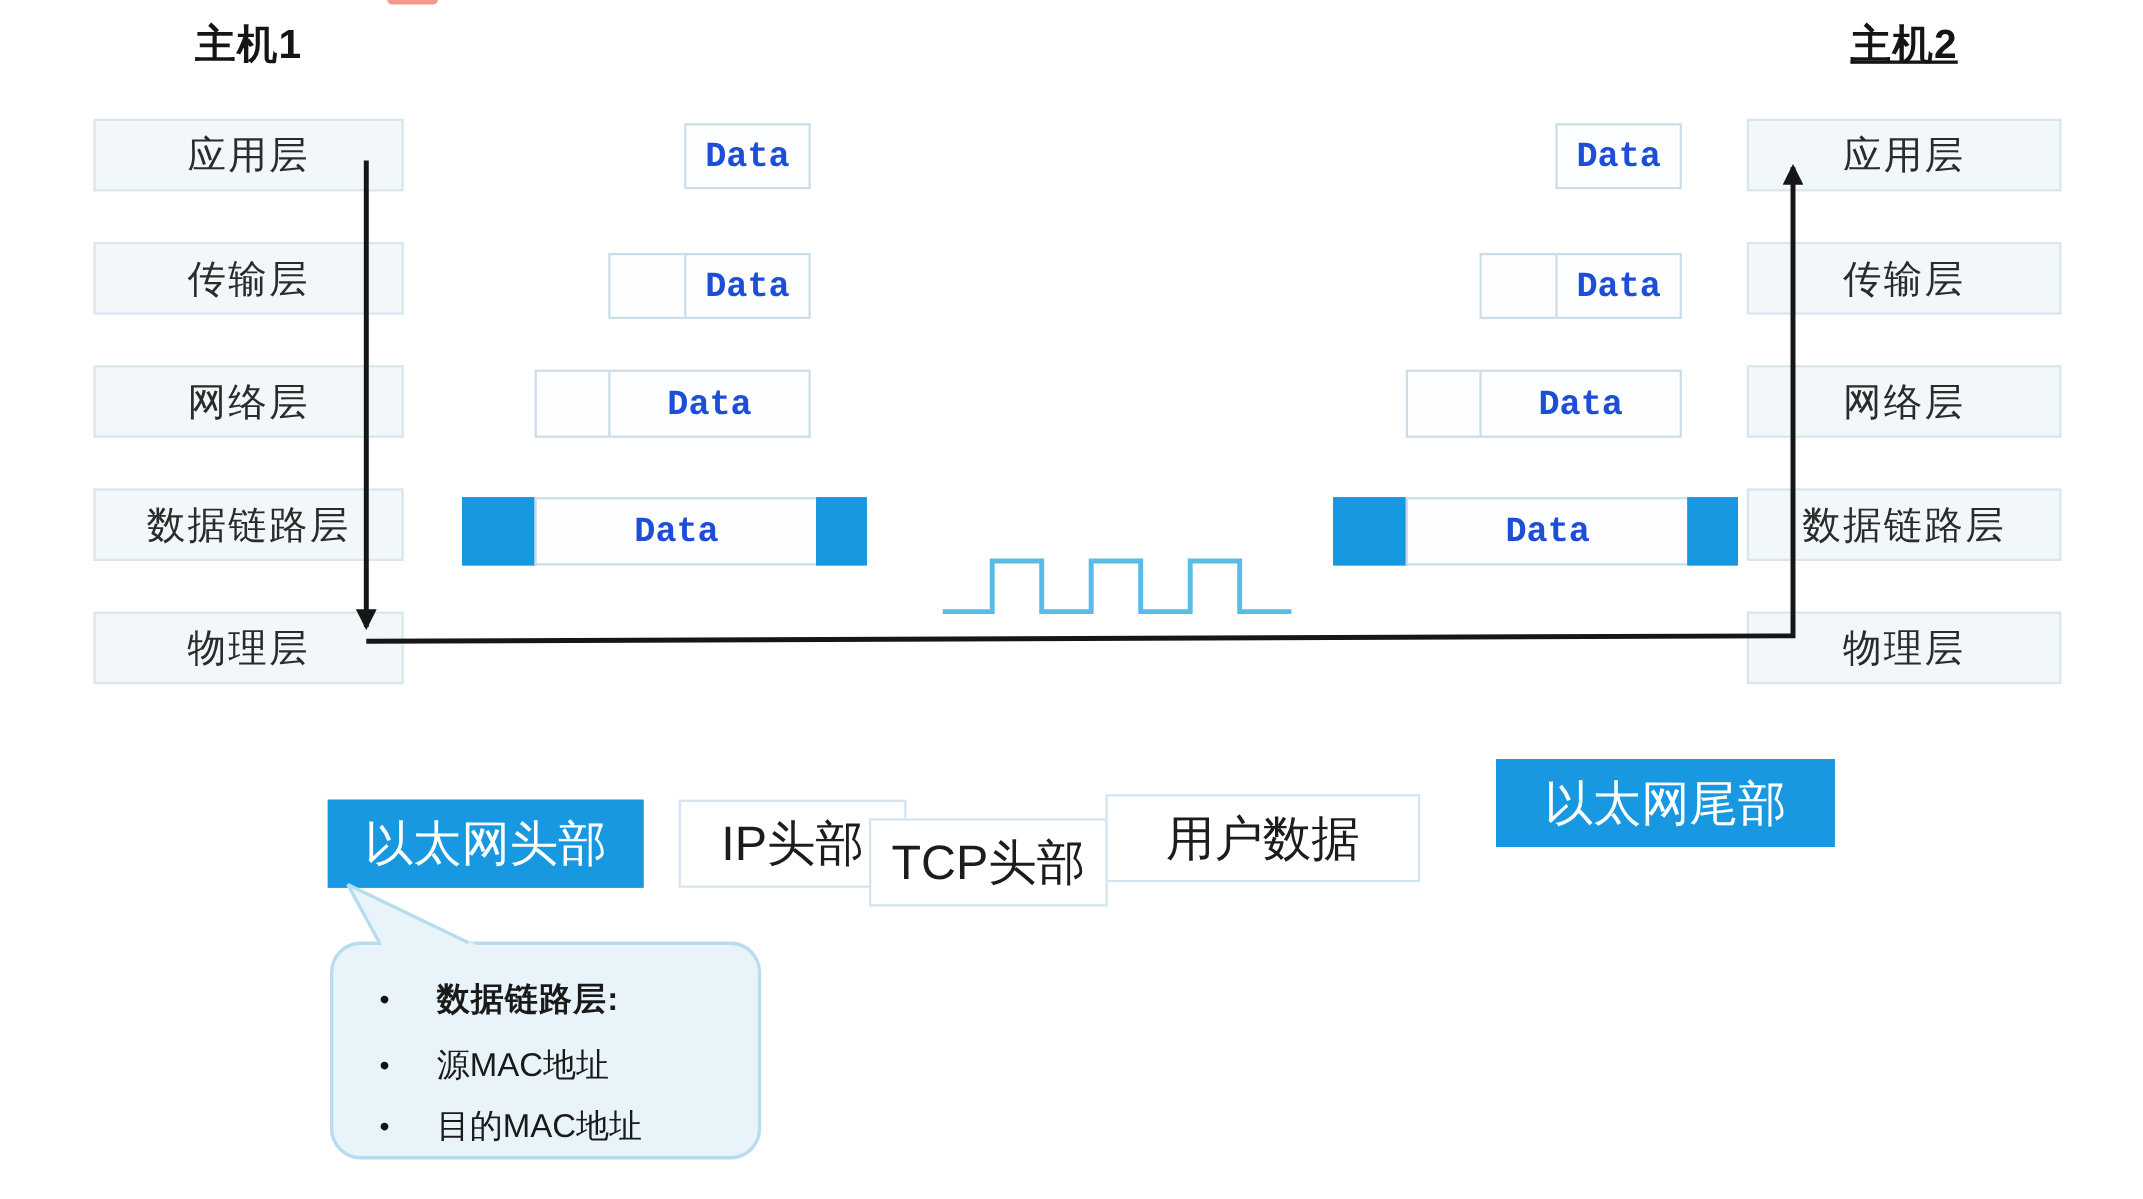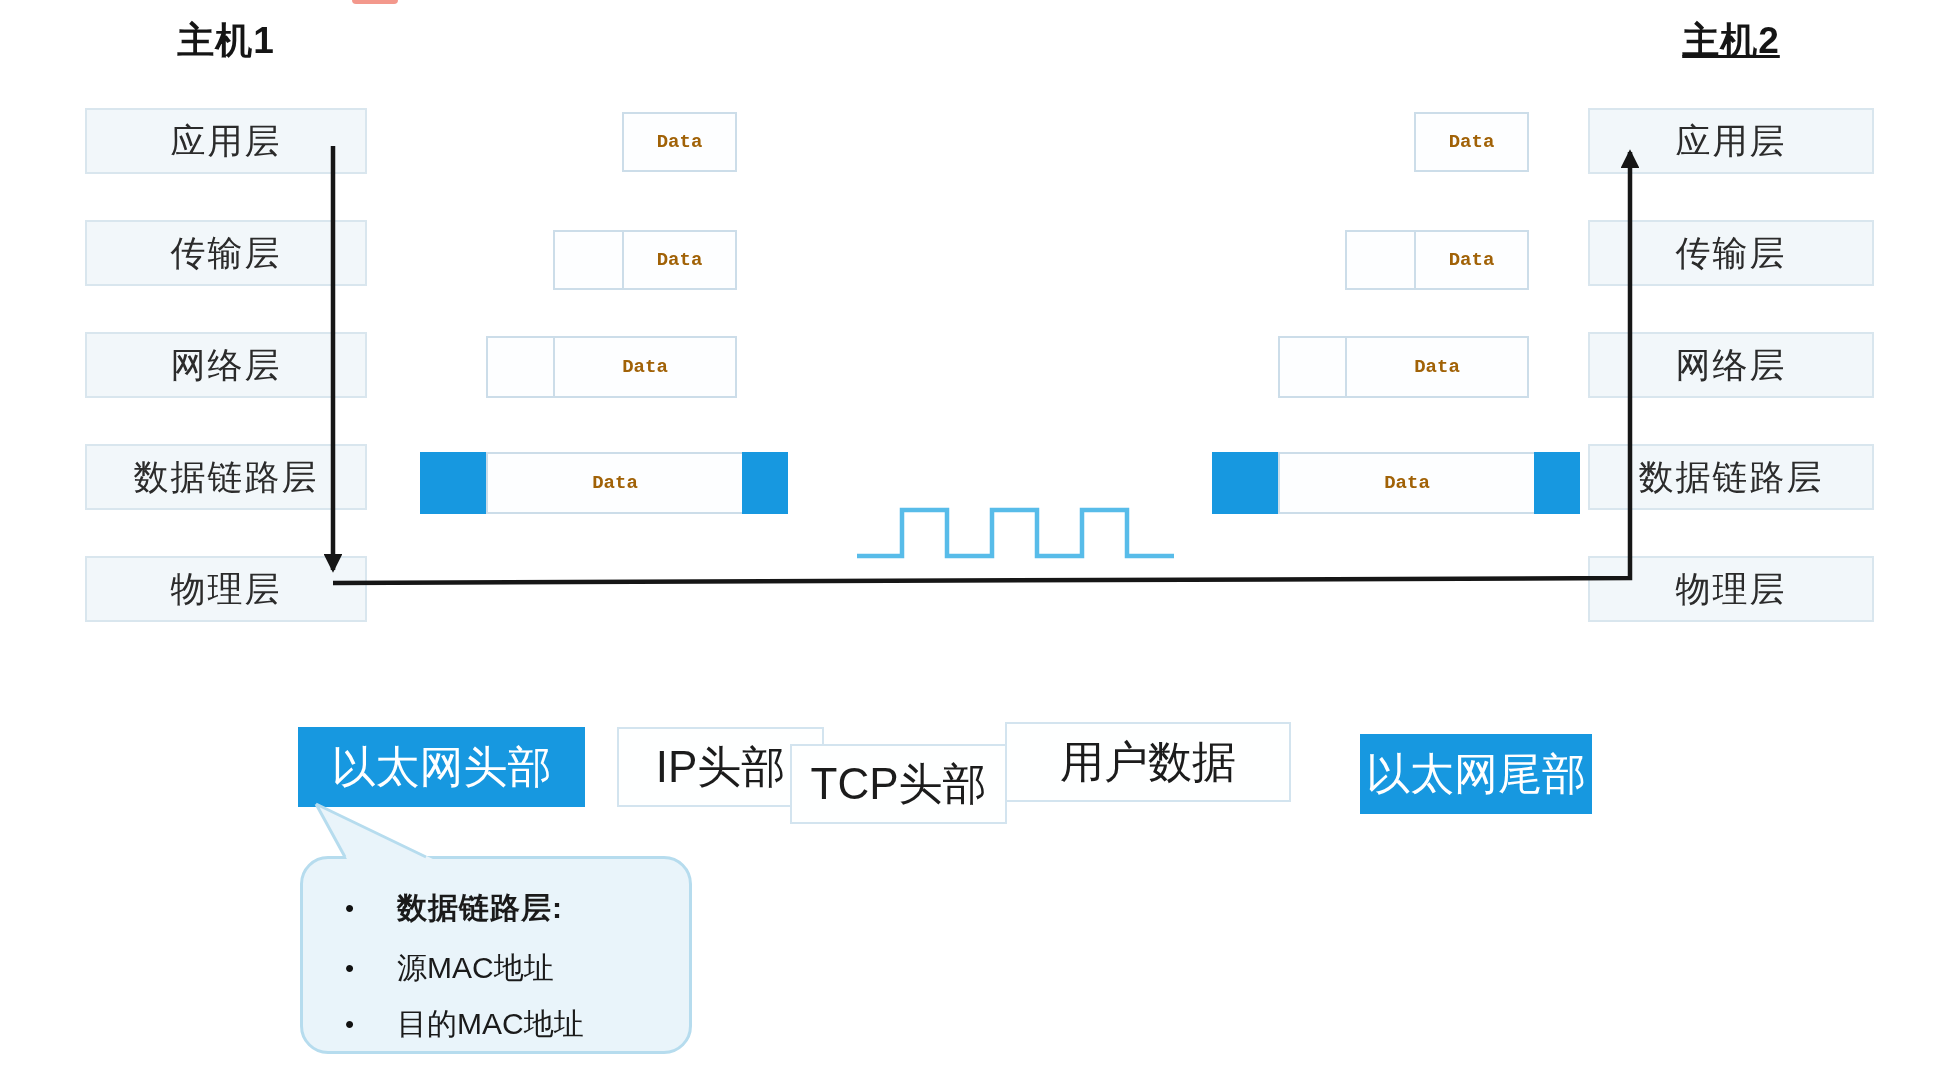--- a/index.html
+++ b/index.html
@@ -22,21 +22,21 @@
     background:#f2f7fa;
     border:2px solid #d9e6ee;
     font-size:35px;color:#2b2b2b;
     letter-spacing:2px;
   }
   .mid-box{
     display:flex;align-items:center;justify-content:center;
     background:#fdfeff;
     border:2px solid #ccdde9;
     font-family:"Liberation Mono","DejaVu Sans Mono",monospace;
-    font-weight:700;font-size:19px;color:#a16207;
+    font-weight:700;font-size:32px;color:#1d4ed8;
   }
   .mid-box.blue{
     background:#1798e0;
     border:2px solid #1798e0;
   }
   .frame-cell{
     display:flex;align-items:center;justify-content:center;
     font-size:44px;color:#1c1c1c;
     background:#feffff;
     border:2px solid #d3e4ef;
@@ -108,21 +108,21 @@
   <div class="abs mid-box" style="left:1345px;top:336px;width:184px;height:62px;">Data</div>
 
   <div class="abs mid-box blue" style="left:1212px;top:452px;width:68px;height:62px;"></div>
   <div class="abs mid-box" style="left:1278px;top:452px;width:258px;height:62px;">Data</div>
   <div class="abs mid-box blue" style="left:1534px;top:452px;width:46px;height:62px;"></div>
 
   <div class="abs frame-cell blue" style="left:298px;top:727px;width:287px;height:80px;">以太网头部</div>
   <div class="abs frame-cell" style="left:585px;top:727px;width:207px;height:80px;margin-left:32px;">IP头部</div>
   <div class="abs frame-cell" style="left:790px;top:727px;width:217px;height:80px;margin-top:17px;">TCP头部</div>
   <div class="abs frame-cell" style="left:1005px;top:722px;width:286px;height:80px;">用户数据</div>
-  <div class="abs frame-cell blue" style="left:1360px;top:734px;width:232px;height:80px;">以太网尾部</div>
+  <div class="abs frame-cell blue" style="left:1360px;top:690px;width:308px;height:80px;">以太网尾部</div>
 
   <div class="abs callout" style="left:300px;top:856px;width:392px;height:198px;">
     <div class="callout-row bold" style="top:20px;">
       <span class="bullet">•</span>
       <span class="txt">数据链路层:</span>
     </div>
     <div class="callout-row" style="top:80px;">
       <span class="bullet">•</span>
       <span class="txt">源MAC地址</span>
     </div>

